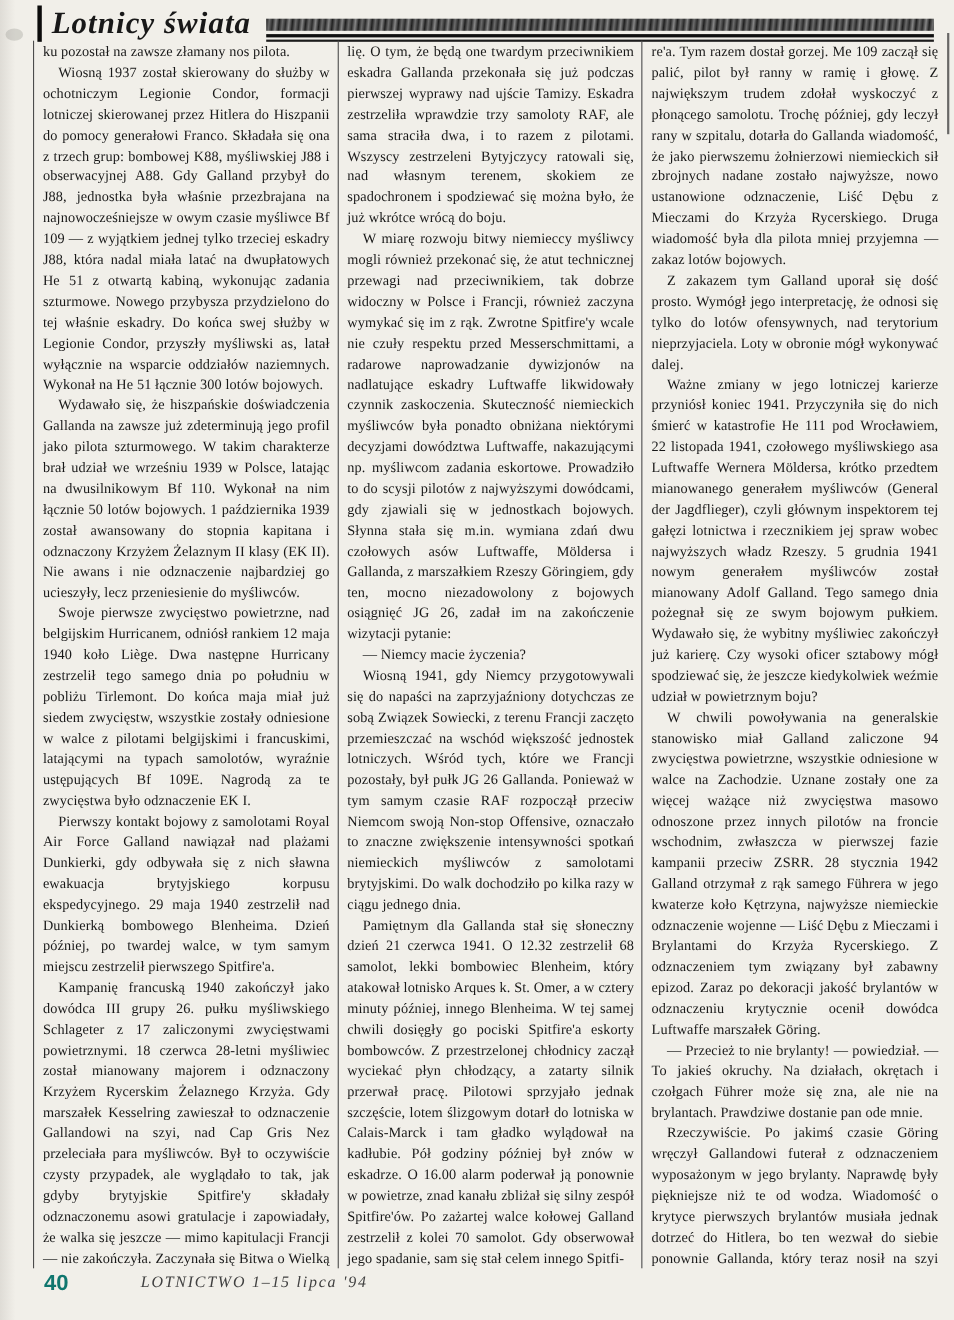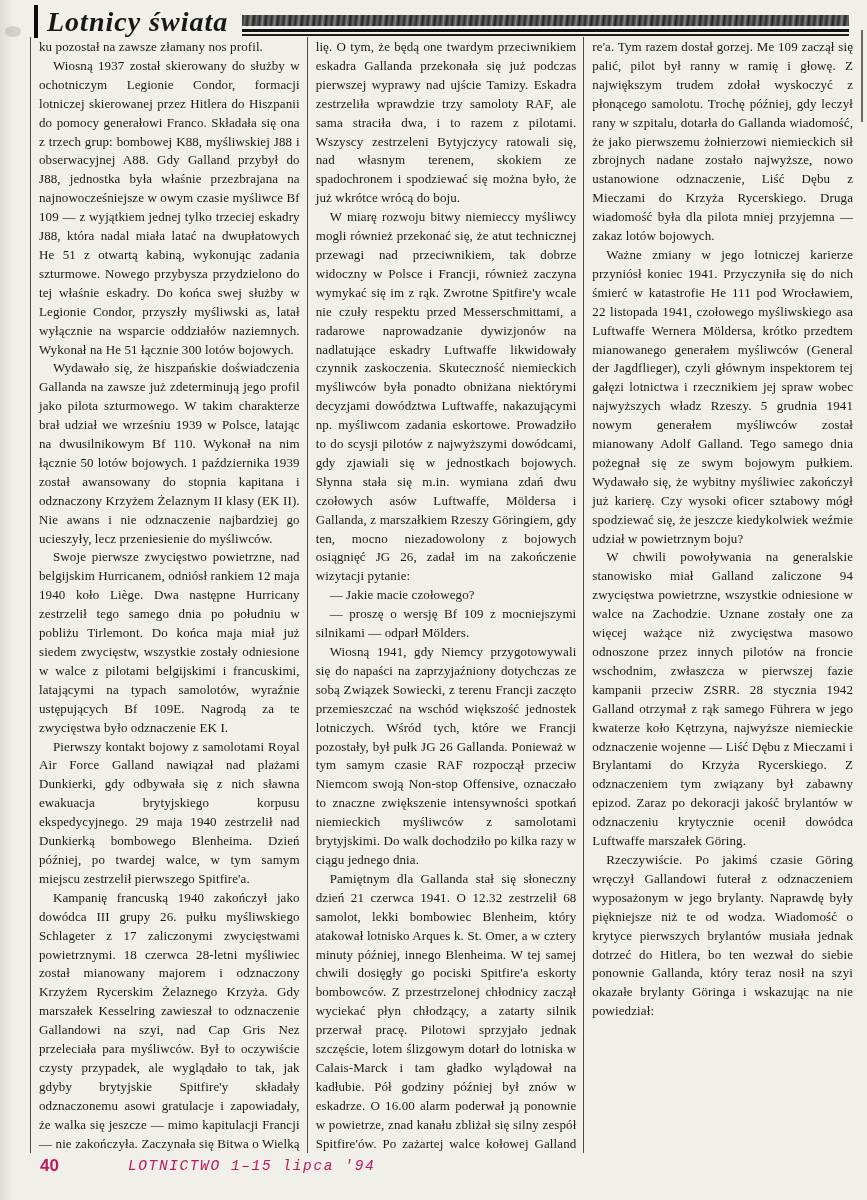--- a/index.html
+++ b/index.html
@@ -21,21 +21,21 @@
     position:absolute; left:5px; top:26px; width:16px; height:11px;
     background:#8f8d88; opacity:.30; border-radius:50%;
   }
   .edge-right-mark {
     position:absolute; right:4px; top:30px; width:2px; height:92px;
     background:#3a3a3a; opacity:.75;
   }
   
   .header {
     position:absolute; top:5px; left:34px; right:18px;
-    display:flex; align-items:center;font-family:Liberation Serif, serif;
+    display:flex; align-items:flex-end;font-family:Liberation Serif, serif;
   }
   .title-bar { width:4px; height:33px; background:#0c0c0c; flex:0 0 auto; }
   .page-title {
     font-style:italic; font-weight:bold;
     font-size:28px; line-height:33px;
     letter-spacing:1px; white-space:nowrap;
     margin:0 14px 0 9px; flex:0 0 auto;
   }
   .header-rules { flex:1 1 auto; margin-top:7px; }
   .rule-strip {
@@ -57,26 +57,26 @@
     text-align:justify;
     font-size:13px; line-height:18.9px;
     letter-spacing:.1px;
   }
   .para { margin:0; }
   .para.ind { text-indent:14px; }
   
   .footer-pagenum {
     position:absolute; left:40px; top:1156px;
     font-family:"Liberation Sans","DejaVu Sans",sans-serif;
-    font-weight:bold; font-size:17px; color:#be185d;
+    font-weight:bold; font-size:20px; color:#0f766e;
   }
   .footer-magazine {
     position:absolute; left:128px; top:1158px;
-    font-family:Liberation Mono, monospace;
-    font-style:italic; font-size:14.5px; letter-spacing:1.6px; color:#be185d;
+    font-family:Liberation Serif, serif;
+    font-style:italic; font-size:14.5px; letter-spacing:1.6px; color:#404040;
   }
 </style>
 </head>
 <body>
 
 <div class="edge-left"></div>
 <div class="smudge"></div>
 <div class="edge-right-mark"></div>
 
 <div class="header">
@@ -85,39 +85,40 @@
   <div class="header-rules">
     <div class="rule-strip"></div>
     <div class="rule-thick"></div>
     <div class="rule-thin"></div>
   </div>
 </div>
 
 <div class="cols">
   <div class="vrule"></div>
   <div class="col">
-      <p class="para">ku pozostał na zawsze złamany nos profil.</p>
+      <p class="para">ku pozostał na zawsze złamany nos pilota.</p>
       <p class="para ind">Wiosną 1937 został skierowany do służby w ochotniczym Legionie Condor, formacji lotniczej skierowanej przez Hitlera do Hiszpanii do pomocy generałowi Franco. Składała się ona z trzech grup: bombowej K88, myśliwskiej J88 i obserwacyjnej A88. Gdy Galland przybył do J88, jednostka była właśnie przezbrajana na najnowocześniejsze w owym czasie myśliwce Bf 109 — z wyjątkiem jednej tylko trzeciej eskadry J88, która nadal miała latać na dwupłatowych He 51 z otwartą kabiną, wykonując zadania szturmowe. Nowego przybysza przydzielono do tej właśnie eskadry. Do końca swej służby w Legionie Condor, przyszły myśliwski as, latał wyłącznie na wsparcie oddziałów naziemnych. Wykonał na He 51 łącznie 300 lotów bojowych.</p>
       <p class="para ind">Wydawało się, że hiszpańskie doświadczenia Gallanda na zawsze już zdeterminują jego profil jako pilota szturmowego. W takim charakterze brał udział we wrześniu 1939 w Polsce, latając na dwusilnikowym Bf 110. Wykonał na nim łącznie 50 lotów bojowych. 1 października 1939 został awansowany do stopnia kapitana i odznaczony Krzyżem Żelaznym II klasy (EK II). Nie awans i nie odznaczenie najbardziej go ucieszyły, lecz przeniesienie do myśliwców.</p>
       <p class="para ind">Swoje pierwsze zwycięstwo powietrzne, nad belgijskim Hurricanem, odniósł rankiem 12 maja 1940 koło Liège. Dwa następne Hurricany zestrzelił tego samego dnia po południu w pobliżu Tirlemont. Do końca maja miał już siedem zwycięstw, wszystkie zostały odniesione w walce z pilotami belgijskimi i francuskimi, latającymi na typach samolotów, wyraźnie ustępujących Bf 109E. Nagrodą za te zwycięstwa było odznaczenie EK I.</p>
       <p class="para ind">Pierwszy kontakt bojowy z samolotami Royal Air Force Galland nawiązał nad plażami Dunkierki, gdy odbywała się z nich sławna ewakuacja brytyjskiego korpusu ekspedycyjnego. 29 maja 1940 zestrzelił nad Dunkierką bombowego Blenheima. Dzień później, po twardej walce, w tym samym miejscu zestrzelił pierwszego Spitfire'a.</p>
       <p class="para ind">Kampanię francuską 1940 zakończył jako dowódca III grupy 26. pułku myśliwskiego Schlageter z 17 zaliczonymi zwycięstwami powietrznymi. 18 czerwca 28-letni myśliwiec został mianowany majorem i odznaczony Krzyżem Rycerskim Żelaznego Krzyża. Gdy marszałek Kesselring zawieszał to odznaczenie Gallandowi na szyi, nad Cap Gris Nez przeleciała para myśliwców. Był to oczywiście czysty przypadek, ale wyglądało to tak, jak gdyby brytyjskie Spitfire'y składały odznaczonemu asowi gratulacje i zapowiadały, że walka się jeszcze — mimo kapitulacji Francji — nie zakończyła. Zaczynała się Bitwa o Wielką Brytanię.</p>
     </div>
   <div class="vrule"></div>
   <div class="col">
       <p class="para">lię. O tym, że będą one twardym przeciwnikiem eskadra Gallanda przekonała się już podczas pierwszej wyprawy nad ujście Tamizy. Eskadra zestrzeliła wprawdzie trzy samoloty RAF, ale sama straciła dwa, i to razem z pilotami. Wszyscy zestrzeleni Bytyjczycy ratowali się, nad własnym terenem, skokiem ze spadochronem i spodziewać się można było, że już wkrótce wrócą do boju.</p>
       <p class="para ind">W miarę rozwoju bitwy niemieccy myśliwcy mogli również przekonać się, że atut technicznej przewagi nad przeciwnikiem, tak dobrze widoczny w Polsce i Francji, również zaczyna wymykać się im z rąk. Zwrotne Spitfire'y wcale nie czuły respektu przed Messerschmittami, a radarowe naprowadzanie dywizjonów na nadlatujące eskadry Luftwaffe likwidowały czynnik zaskoczenia. Skuteczność niemieckich myśliwców była ponadto obniżana niektórymi decyzjami dowództwa Luftwaffe, nakazującymi np. myśliwcom zadania eskortowe. Prowadziło to do scysji pilotów z najwyższymi dowódcami, gdy zjawiali się w jednostkach bojowych. Słynna stała się m.in. wymiana zdań dwu czołowych asów Luftwaffe, Möldersa i Gallanda, z marszałkiem Rzeszy Göringiem, gdy ten, mocno niezadowolony z bojowych osiągnięć JG 26, zadał im na zakończenie wizytacji pytanie:</p>
-      <p class="para ind">— Jakie macie czołowego?</p>
-      <p class="para ind">— proszę o wersję Bf 109 z mocniejszymi silnikami — odparł Mölders.</p>
+      <p class="para ind">— Niemcy macie życzenia?</p>
       <p class="para ind">Wiosną 1941, gdy Niemcy przygotowywali się do napaści na zaprzyjaźniony dotychczas ze sobą Związek Sowiecki, z terenu Francji zaczęto przemieszczać na wschód większość jednostek lotniczych. Wśród tych, które we Francji pozostały, był pułk JG 26 Gallanda. Ponieważ w tym samym czasie RAF rozpoczął przeciw Niemcom swoją Non-stop Offensive, oznaczało to znaczne zwiększenie intensywności spotkań niemieckich myśliwców z samolotami brytyjskimi. Do walk dochodziło po kilka razy w ciągu jednego dnia.</p>
       <p class="para ind">Pamiętnym dla Gallanda stał się słoneczny dzień 21 czerwca 1941. O 12.32 zestrzelił 68 samolot, lekki bombowiec Blenheim, który atakował lotnisko Arques k. St. Omer, a w cztery minuty później, innego Blenheima. W tej samej chwili dosięgły go pociski Spitfire'a eskorty bombowców. Z przestrzelonej chłodnicy zaczął wyciekać płyn chłodzący, a zatarty silnik przerwał pracę. Pilotowi sprzyjało jednak szczęście, lotem ślizgowym dotarł do lotniska w Calais-Marck i tam gładko wylądował na kadłubie. Pół godziny później był znów w eskadrze. O 16.00 alarm poderwał ją ponownie w powietrze, znad kanału zbliżał się silny zespół Spitfire'ów. Po zażartej walce kołowej Galland zestrzelił z kolei 70 samolot. Gdy obserwował jego spadanie, sam się stał celem innego Spitfi-</p>
     </div>
   <div class="vrule"></div>
   <div class="col">
       <p class="para">re'a. Tym razem dostał gorzej. Me 109 zaczął się palić, pilot był ranny w ramię i głowę. Z największym trudem zdołał wyskoczyć z płonącego samolotu. Trochę później, gdy leczył rany w szpitalu, dotarła do Gallanda wiadomość, że jako pierwszemu żołnierzowi niemieckich sił zbrojnych nadane zostało najwyższe, nowo ustanowione odznaczenie, Liść Dębu z Mieczami do Krzyża Rycerskiego. Druga wiadomość była dla pilota mniej przyjemna — zakaz lotów bojowych.</p>
+      <p class="para ind">Z zakazem tym Galland uporał się dość prosto. Wymógł jego interpretację, że odnosi się tylko do lotów ofensywnych, nad terytorium nieprzyjaciela. Loty w obronie mógł wykonywać dalej.</p>
       <p class="para ind">Ważne zmiany w jego lotniczej karierze przyniósł koniec 1941. Przyczyniła się do nich śmierć w katastrofie He 111 pod Wrocławiem, 22 listopada 1941, czołowego myśliwskiego asa Luftwaffe Wernera Möldersa, krótko przedtem mianowanego generałem myśliwców (General der Jagdflieger), czyli głównym inspektorem tej gałęzi lotnictwa i rzecznikiem jej spraw wobec najwyższych władz Rzeszy. 5 grudnia 1941 nowym generałem myśliwców został mianowany Adolf Galland. Tego samego dnia pożegnał się ze swym bojowym pułkiem. Wydawało się, że wybitny myśliwiec zakończył już karierę. Czy wysoki oficer sztabowy mógł spodziewać się, że jeszcze kiedykolwiek weźmie udział w powietrznym boju?</p>
       <p class="para ind">W chwili powoływania na generalskie stanowisko miał Galland zaliczone 94 zwycięstwa powietrzne, wszystkie odniesione w walce na Zachodzie. Uznane zostały one za więcej ważące niż zwycięstwa masowo odnoszone przez innych pilotów na froncie wschodnim, zwłaszcza w pierwszej fazie kampanii przeciw ZSRR. 28 stycznia 1942 Galland otrzymał z rąk samego Führera w jego kwaterze koło Kętrzyna, najwyższe niemieckie odznaczenie wojenne — Liść Dębu z Mieczami i Brylantami do Krzyża Rycerskiego. Z odznaczeniem tym związany był zabawny epizod. Zaraz po dekoracji jakość brylantów w odznaczeniu krytycznie ocenił dowódca Luftwaffe marszałek Göring.</p>
+      <p class="para ind">— Przecież to nie brylanty! — powiedział. — To jakieś okruchy. Na działach, okrętach i czołgach Führer może się zna, ale nie na brylantach. Prawdziwe dostanie pan ode mnie.</p>
       <p class="para ind">Rzeczywiście. Po jakimś czasie Göring wręczył Gallandowi futerał z odznaczeniem wyposażonym w jego brylanty. Naprawdę były piękniejsze niż te od wodza. Wiadomość o krytyce pierwszych brylantów musiała jednak dotrzeć do Hitlera, bo ten wezwał do siebie ponownie Gallanda, który teraz nosił na szyi okazałe brylanty Göringa i wskazując na nie powiedział:</p>
     </div>
 </div>
 
 <div class="footer-pagenum">40</div>
 <div class="footer-magazine">LOTNICTWO 1–15 lipca '94</div>
 
 </body></html>

